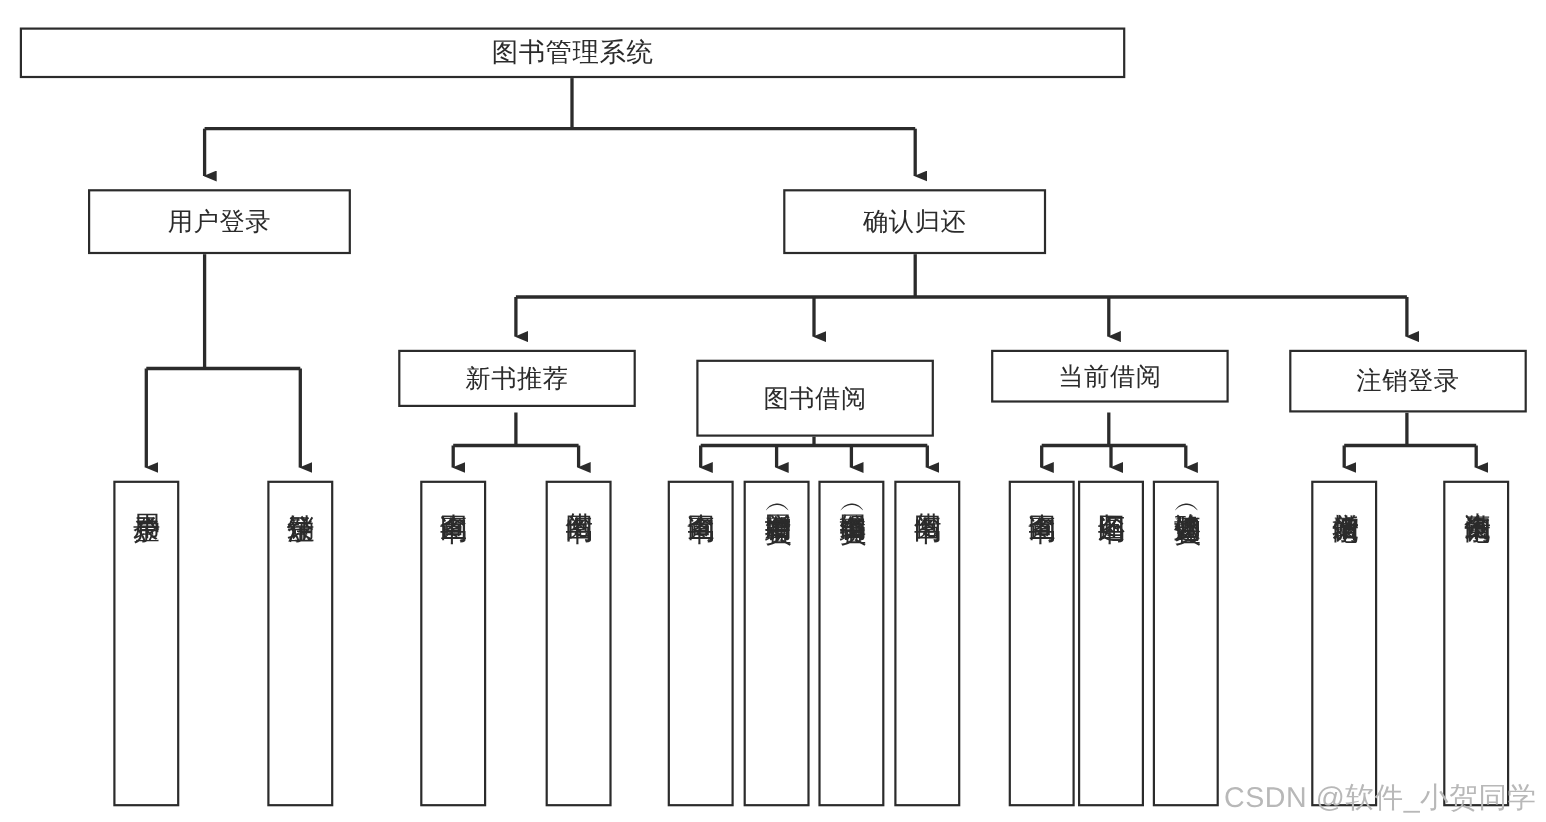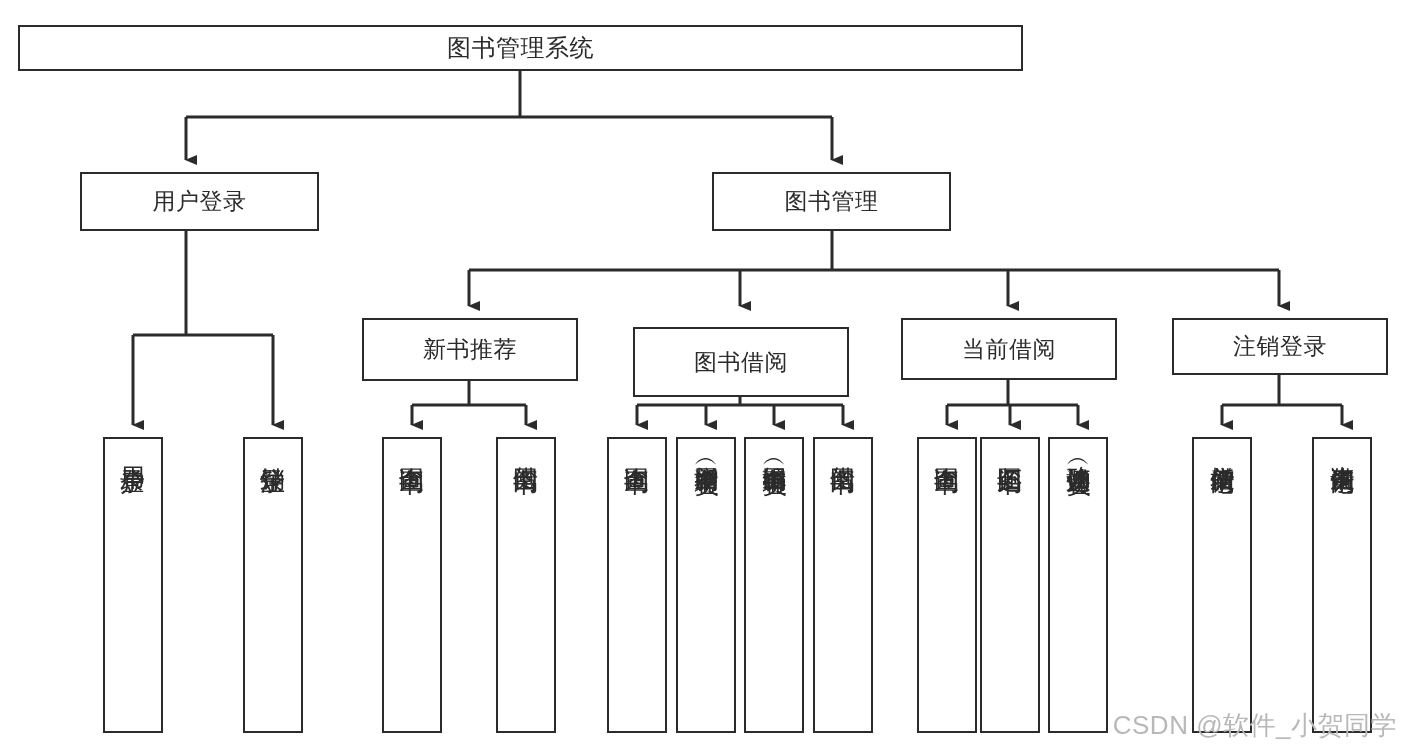--- a/index.html
+++ b/index.html
@@ -132,32 +132,32 @@
 
   <div class="node root horiz" style="left:18px; top:14px; width:1005px; height:46px;margin-top:11px;">
     <span class="label">图书管理系统</span>
   </div>
 
   <div class="node horiz" style="left:80px; top:172px; width:239px; height:59px;">
     <span class="label">用户登录</span>
   </div>
 
   <div class="node horiz" style="left:712px; top:172px; width:239px; height:59px;">
-    <span class="label">图书管理</span>
-  </div>
-
-  <div class="node horiz" style="left:362px; top:318px; width:216px; height:63px;">
+    <span class="label">确认归还</span>
+  </div>
+
+  <div class="node horiz" style="left:362px; top:318px; width:216px; height:52px;">
     <span class="label">新书推荐</span>
   </div>
 
   <div class="node horiz" style="left:633px; top:327px; width:216px; height:70px;">
     <span class="label">图书借阅</span>
   </div>
 
-  <div class="node horiz" style="left:901px; top:318px; width:216px; height:62px;">
+  <div class="node horiz" style="left:901px; top:318px; width:216px; height:48px;">
     <span class="label">当前借阅</span>
   </div>
 
   <div class="node horiz" style="left:1172px; top:318px; width:216px; height:57px;">
     <span class="label">注销登录</span>
   </div>
 
   <div class="node vert" style="left:103px; top:437px; width:60px; height:296px;">
     <span class="label">用户登录</span>
   </div>

